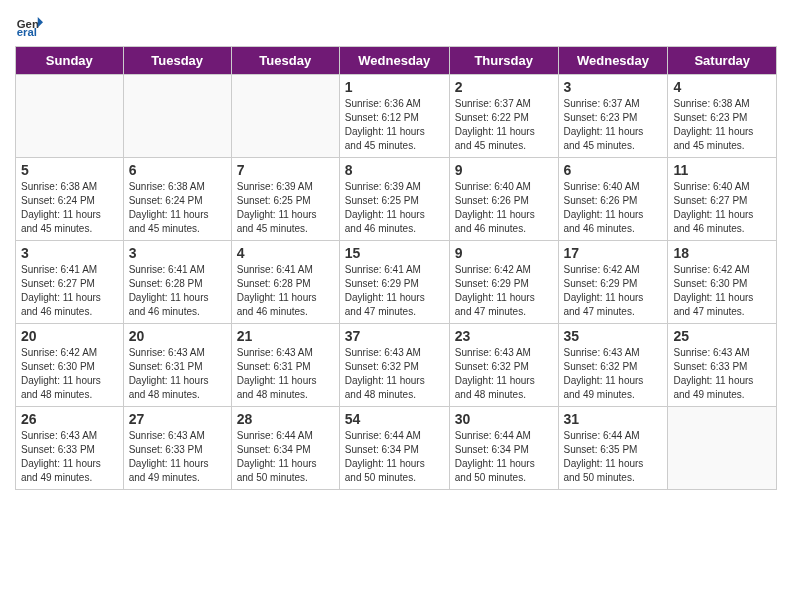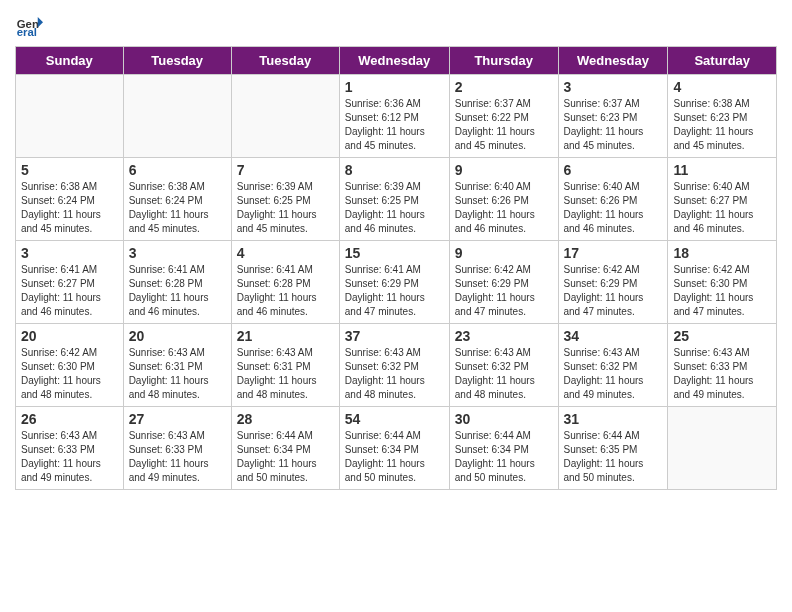--- a/index.html
+++ b/index.html
@@ -198,21 +198,21 @@
 Sunset: 6:32 PM
 Daylight: 11 hours and 48 minutes.</div>
           </td>
           <td>
             <span class="day-num">23</span>
             <div class="day-info" style="white-space: pre-line;">Sunrise: 6:43 AM
 Sunset: 6:32 PM
 Daylight: 11 hours and 48 minutes.</div>
           </td>
           <td>
-            <span class="day-num">34</span>
+            <span class="day-num">35</span>
             <div class="day-info" style="white-space: pre-line;">Sunrise: 6:43 AM
 Sunset: 6:32 PM
 Daylight: 11 hours and 49 minutes.</div>
           </td>
           <td>
             <span class="day-num">25</span>
             <div class="day-info" style="white-space: pre-line;">Sunrise: 6:43 AM
 Sunset: 6:33 PM
 Daylight: 11 hours and 49 minutes.</div>
           </td>

